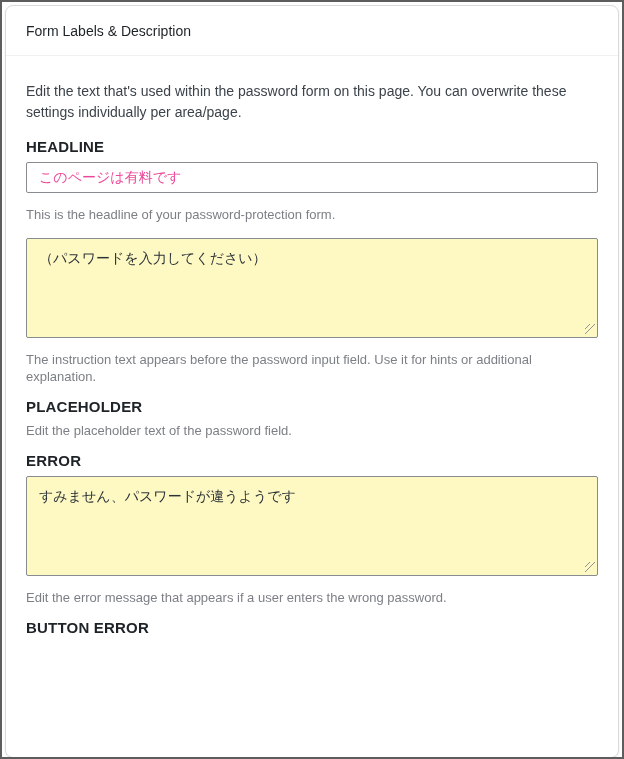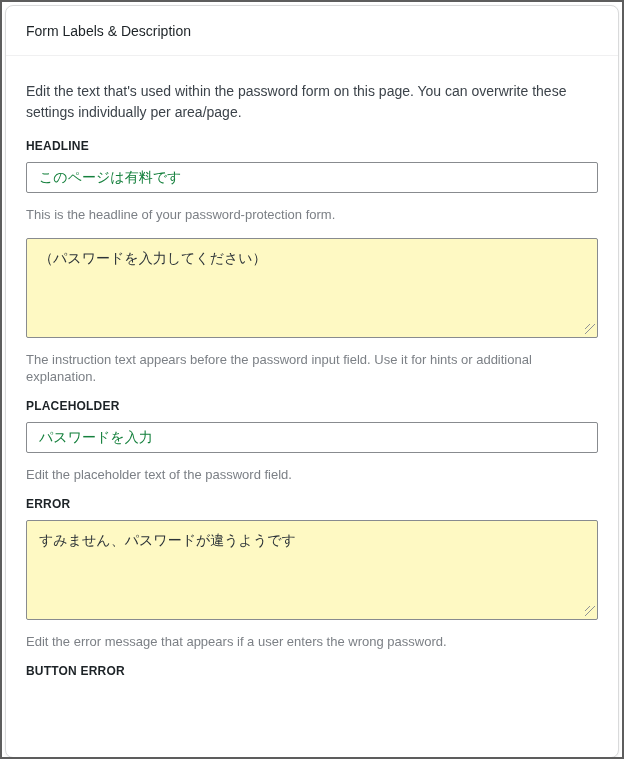--- a/index.html
+++ b/index.html
@@ -38,39 +38,39 @@
     padding: 25px 20px 16px 20px;
   }
   .description {
     margin: 0 0 17px 0;
     font-size: 14px;
     line-height: 21px;
     color: #3c434a;
   }
   .field-label {
     display: block;
-    font-size: 12px;
+    font-size: 15px;
     font-weight: 700;
     letter-spacing: 0.2px;
     color: #1d2327;
     margin: 0 0 9px 0;
     line-height: 13px;
   }
   .text-input {
     display: block;
     width: 100%;
     height: 31px;
     box-sizing: border-box;
     border: 1px solid #888b8f;
     border-radius: 2px;
     background: #ffffff;
     padding: 0 12px;
     font-family: inherit;
     font-size: 14px;
-    color: #15803d;
+    color: #ec4899;
     margin: 0 0 13px 0;
     outline: none;
   }
   .textarea-wrap {
     position: relative;
     margin: 0 0 13px 0;
   }
   .text-area {
     display: block;
     width: 100%;
@@ -129,21 +129,20 @@
     <div>
       <div class="textarea-wrap">
         <textarea class="text-area" style="">（パスワードを入力してください）</textarea>
         <span class="resize-handle"></span>
       </div>
       <p class="help">The instruction text appears before the password input field. Use it for hints or additional explanation.</p>
     </div>
 
     <div>
       <label class="field-label">PLACEHOLDER</label>
-      <input type="text" class="text-input" value="パスワードを入力" style="">
       <p class="help">Edit the placeholder text of the password field.</p>
     </div>
 
     <div>
       <label class="field-label">ERROR</label>
       <div class="textarea-wrap">
         <textarea class="text-area" style="">すみません、パスワードが違うようです</textarea>
         <span class="resize-handle"></span>
       </div>
       <p class="help">Edit the error message that appears if a user enters the wrong password.</p>

